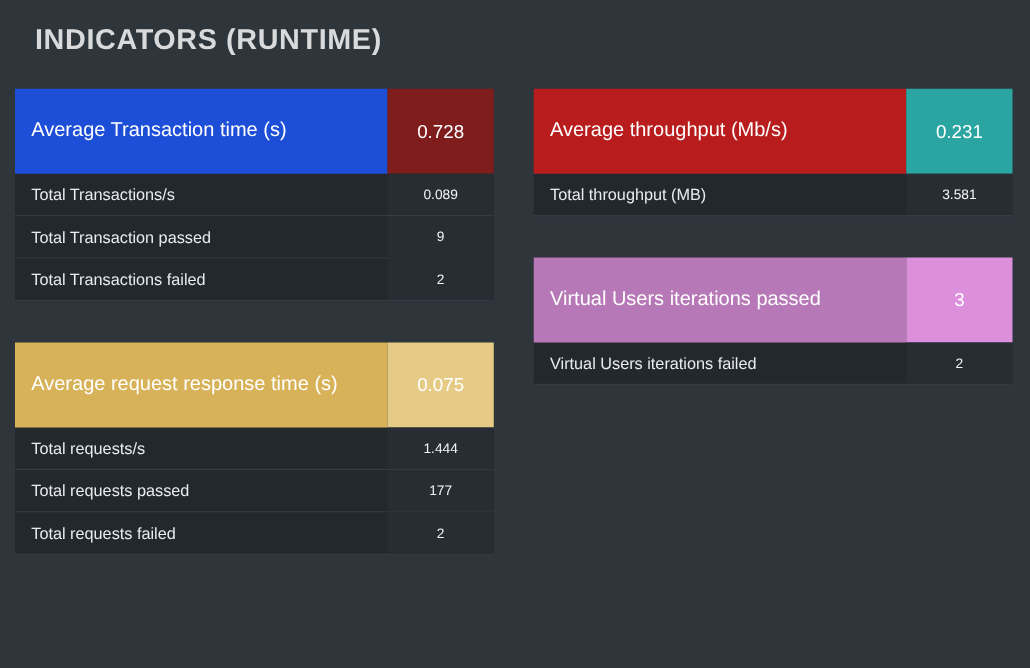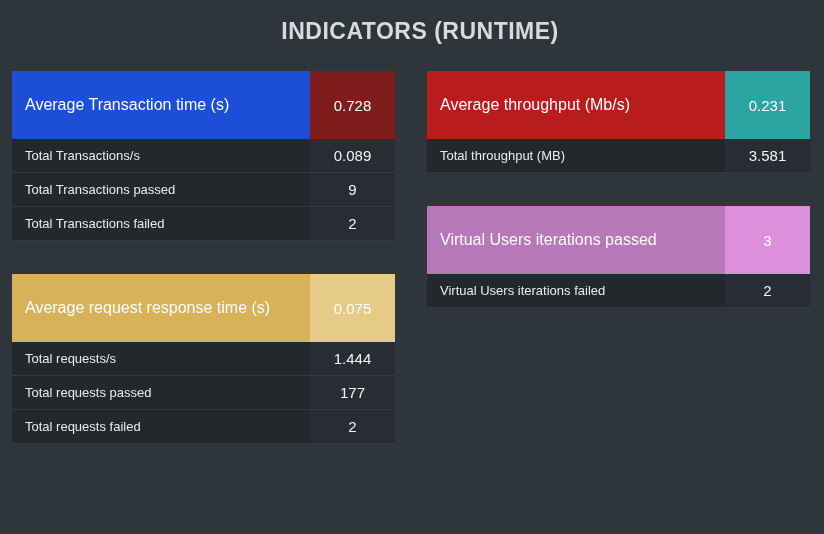--- a/index.html
+++ b/index.html
@@ -9,21 +9,20 @@
   }
   body {
     width: 824px;
     height: 534px;
     background: #2e353b;
     font-family: "Liberation Sans", sans-serif;
     overflow: hidden;
   }
   .page {
     padding: 10px 12px 0 12px;
-    text-align: center;
   }
   .page-title {
     color: #d8dadb;
     font-size: 23px;
     font-weight: 600;
     letter-spacing: 0.5px;
     margin: 8px 0 26px 16px;
   }
   .columns {
     display: flex;
@@ -71,21 +70,21 @@
     align-items: center;
     padding-left: 13px;
     font-size: 13px;
     color: #e9ecee;
   }
   .row-value {
     width: 85px;
     display: flex;
     align-items: center;
     justify-content: center;
-    font-size: 15px;
+    font-size: 11px;
     color: #f2f4f5;
     background: #272d33;
   }
 </style>
 </head>
 <body>
 
 <div class="page">
   <h1 class="page-title">INDICATORS (RUNTIME)</h1>
 
@@ -96,21 +95,21 @@
       <section class="card">
         <div class="card-header">
           <div class="header-label" style="background: #1d4ed8;">Average Transaction time (s)</div>
           <div class="header-value" style="background: #7f1d1d;">0.728</div>
         </div>
         <div class="card-row">
           <div class="row-label">Total Transactions/s</div>
           <div class="row-value">0.089</div>
         </div>
         <div class="card-row">
-          <div class="row-label">Total Transactions passed</div>
+          <div class="row-label">Total Transaction passed</div>
           <div class="row-value">9</div>
         </div>
         <div class="card-row">
           <div class="row-label">Total Transactions failed</div>
           <div class="row-value">2</div>
         </div>
       </section>
 
       <section class="card">
         <div class="card-header">

